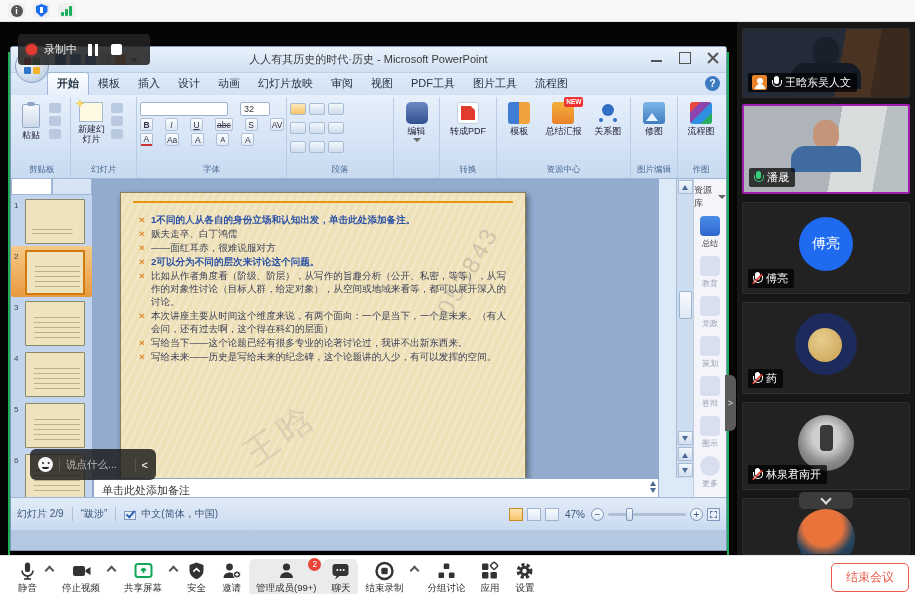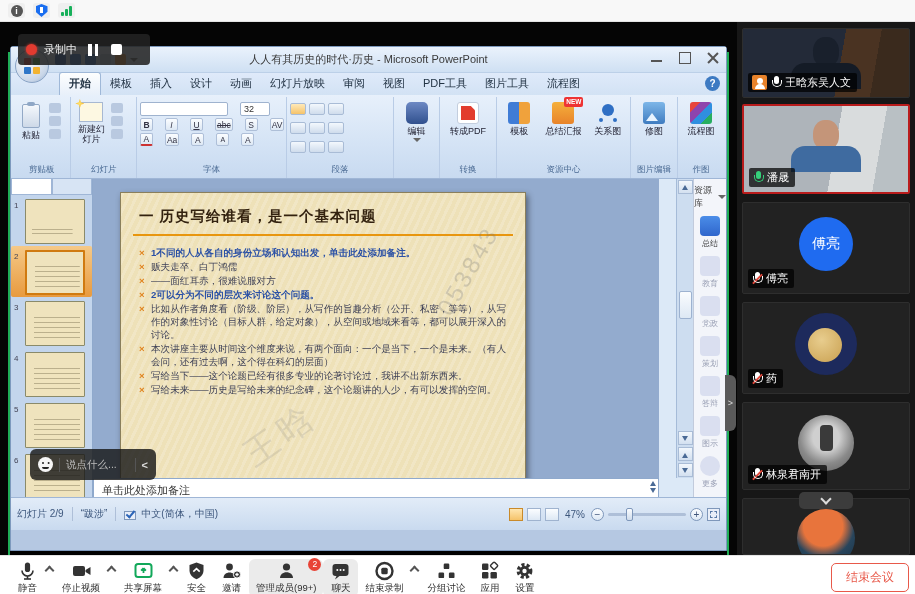--- a/index.html
+++ b/index.html
@@ -63,21 +63,21 @@
   .qat .q4{background:#b8c9de;} .qat .q5{background:#e8913c;}
   #ppt-title { position:absolute; left:0; right:0; text-align:center; font-size:11px; color:#3a3a3a; }
   #win-controls { position:absolute; right:6px; top:4px; display:flex; gap:14px; align-items:center; z-index:6; }
   .wc { width:14px; height:14px; position:relative; }
   .wc-min:after{content:"";position:absolute;left:1px;bottom:3px;width:11px;height:2px;background:#555;}
   .wc-max:after{content:"";position:absolute;left:1px;top:1px;width:10px;height:10px;border:1.6px solid #555;}
   .wc-close:before,.wc-close:after{content:"";position:absolute;left:6px;top:0;width:2px;height:14px;background:#555;}
   .wc-close:before{transform:rotate(45deg);} .wc-close:after{transform:rotate(-45deg);}
 
   #tabrow { position:absolute; left:0; top:26px; right:0; height:22px;
-    background:linear-gradient(#dfeafa,#d2e2f4); display:flex; align-items:flex-end; padding-left:48px; }
+    background:linear-gradient(#dfeafa,#d2e2f4); display:flex; align-items:flex-end; padding-left:36px; }
   .tab { font-size:11px; color:#234; padding:3px 9px 4px; white-space:nowrap; }
   .tab.active { background:linear-gradient(#fdfefe,#e8f0fa); border:1px solid #9fb8d8; border-bottom:none;
     border-radius:3px 3px 0 0; font-weight:bold; }
   .help-ic { position:absolute; right:6px; top:29px; width:15px; height:15px; border-radius:50%;
     background:#3d7ac2; color:#fff; font-size:10px; font-weight:bold; text-align:center; line-height:15px; }
 
   #ribbon { position:absolute; left:0; top:48px; right:0; height:84px;
     background:linear-gradient(#e7f0fb,#d4e3f5 60%,#c8daf0); border-bottom:1px solid #9fb6d6;
     display:flex; padding:2px 2px 0 2px; }
   .rgroup { border-right:1px solid #b9cce6; display:flex; flex-direction:column; padding:2px 3px 0; }
@@ -216,21 +216,21 @@
   .smiley:after { content:""; position:absolute; left:4px; bottom:3.2px; width:7px; height:2.2px;
     background:#222; border-radius:0 0 3px 3px; }
   .cb-sep { width:1px; height:14px; background:#555; }
   #chat-bubble .ph { font-size:10.5px; color:#bbb; flex:1; }
   #chat-bubble .lt { font-size:11px; color:#ddd; font-weight:bold; }
 
   
   #right-panel { position:absolute; left:737px; top:22px; width:178px; height:533px; background:#171717; }
   .tile { position:absolute; left:5px; width:168px; background:#222; border:1px solid #2e2e2e;
     border-radius:2px; overflow:hidden; }
-  .tile.speaking { border:2px solid #b91c1c;padding-left:24px; }
+  .tile.speaking { border:2px solid #a21caf;padding-left:24px; }
   .name-tag { position:absolute; left:5px; bottom:5px; background:rgba(0,0,0,.72); border-radius:2px;
     display:flex; align-items:center; gap:4px; padding:2px 6px 2px 4px; color:#fff; font-size:11px; }
   .share-badge { width:15px; height:15px; background:#e8822a; border-radius:2px; position:relative; flex:none; }
   .share-badge:before { content:""; position:absolute; left:4.5px; top:2.5px; width:6px; height:6px;
     border-radius:50%; background:#fff; }
   .share-badge:after { content:""; position:absolute; left:2.5px; bottom:1.5px; width:10px; height:5px;
     border-radius:5px 5px 0 0; background:#fff; }
   .mic { width:10px; height:14px; position:relative; flex:none; }
   .mic:before { content:""; position:absolute; left:3px; top:0; width:4.6px; height:8px; background:#fff; border-radius:3px; }
   .mic:after { content:""; position:absolute; left:1px; top:4px; width:8px; height:6px;
@@ -523,21 +523,20 @@
         <div class="thumb"></div>
       </div>
       <div class="thumb-row">
         <span class="num">6</span>
         <div class="thumb"></div>
       </div>
     </div>
 
     <div id="editor">
       <div id="slide">
-        <div class="slide-title">一  历史写给谁看，是一个基本问题</div>
         <div class="slide-title-rule"></div>
         <div class="bullets">
           <div class="bullet em">
               <span class="bm">×</span>
               <span>1不同的人从各自的身份立场和认知出发，单击此处添加备注。</span>
             </div>
           <div class="bullet">
               <span class="bm">×</span>
               <span>贩夫走卒、白丁鸿儒</span>
             </div>

